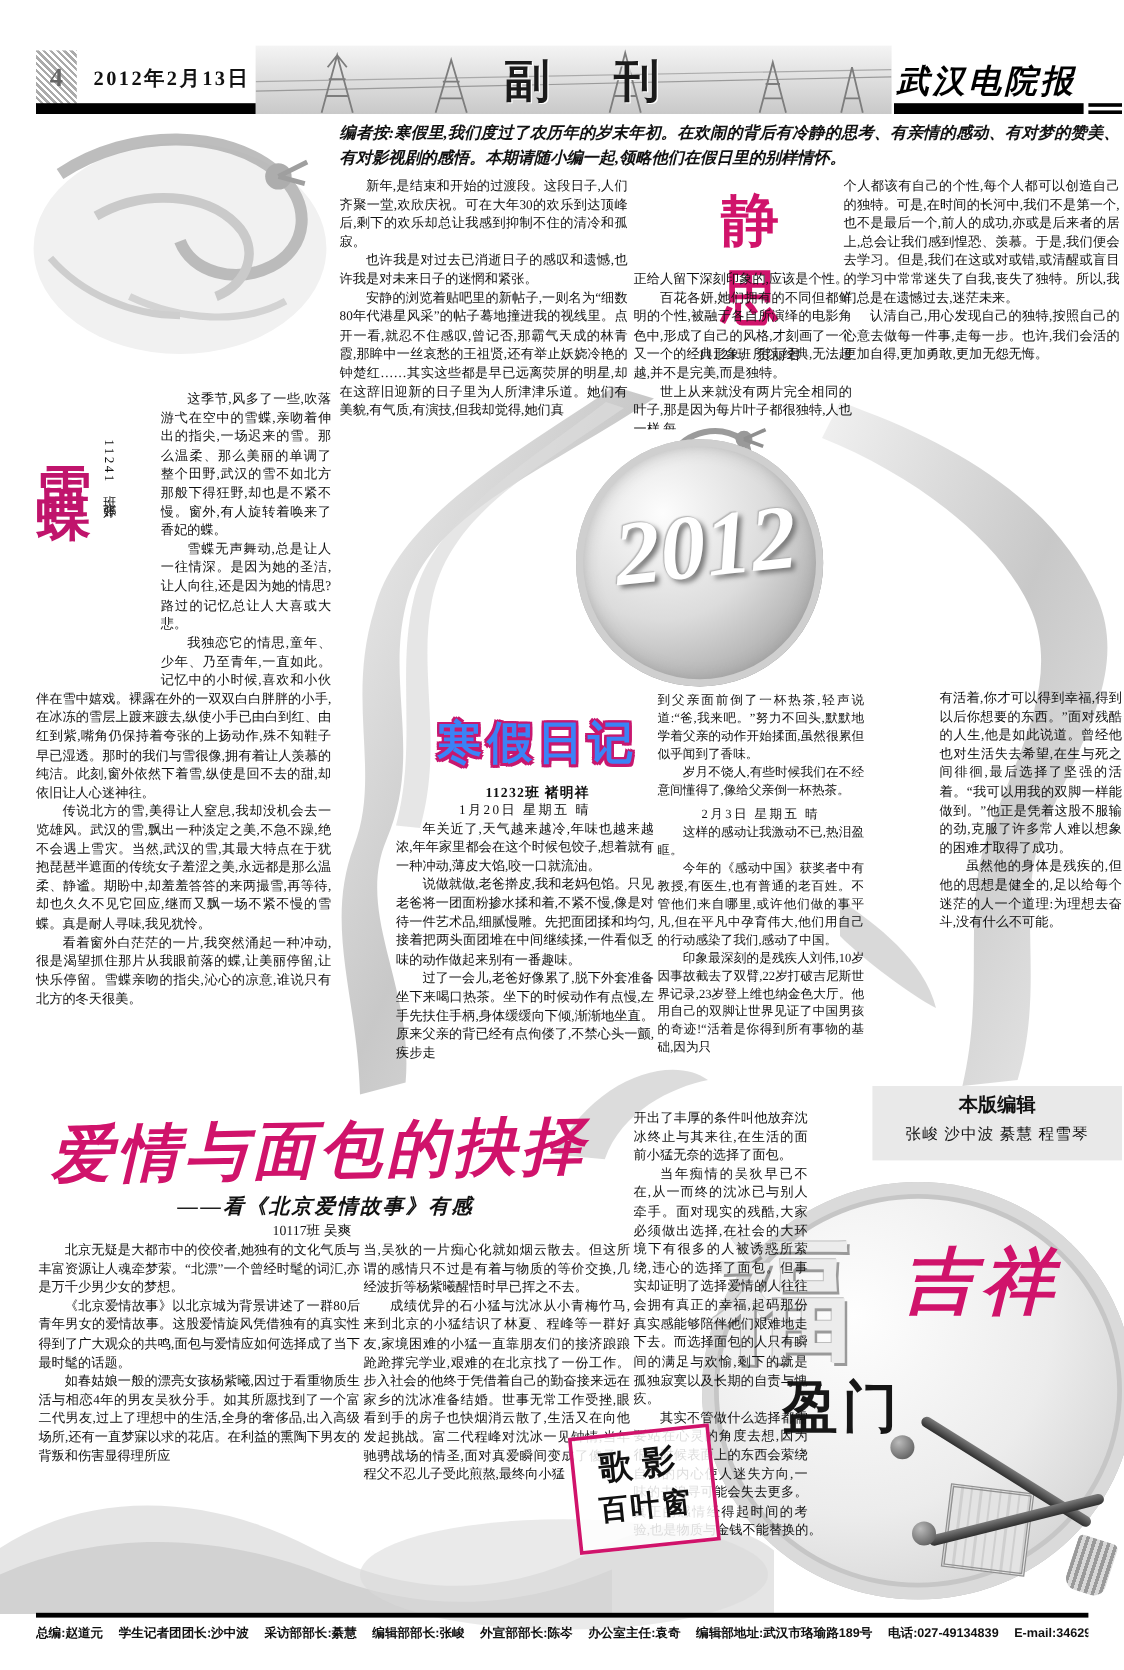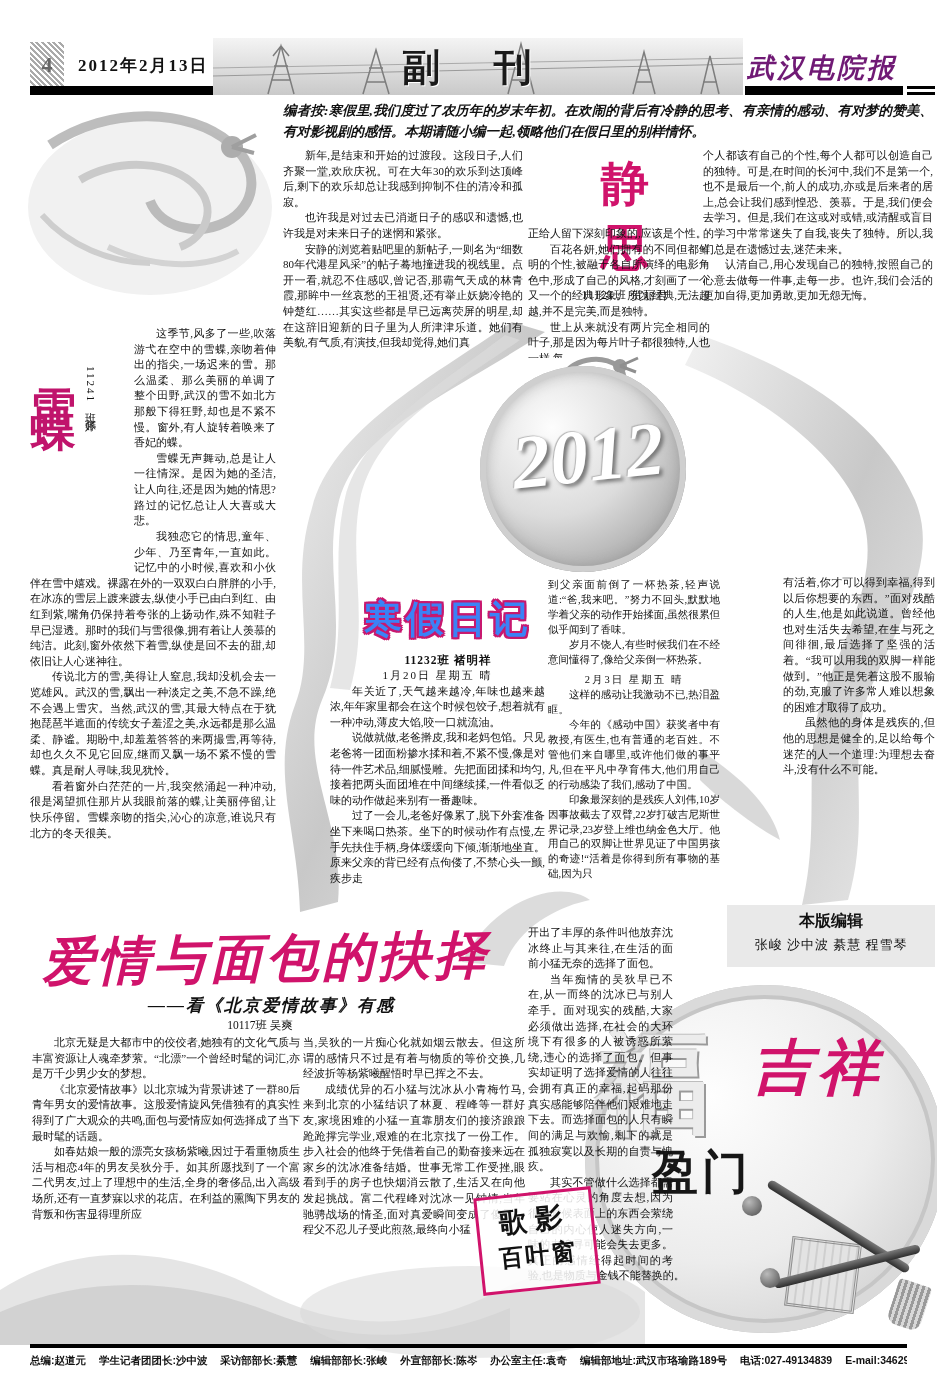--- a/index.html
+++ b/index.html
@@ -11,23 +11,23 @@
           background:repeating-linear-gradient(45deg,#aaa 0 2px,#fff 2px 4px);
           display:flex;align-items:center;justify-content:center;
           font-size:22px;font-weight:bold;color:#666;}
   .date{left:78px;top:54px;font-size:17px;font-weight:bold;letter-spacing:2px;z-index:4;}
   .bar{background:#000;height:9px;z-index:4;}
   .banner{left:213px;top:38px;width:530px;height:57px;z-index:3;
           background:linear-gradient(180deg,#f4f4f4,#c9c9c9);overflow:hidden;}
   .banner svg{position:absolute;left:0;top:0;}
   .sectitle{position:absolute;left:0;top:4px;width:100%;text-align:center;
             font-size:38px;font-weight:bold;letter-spacing:22px;color:#1a1a1a;
-            text-shadow:1px 1px 0 #fff;}
+            text-shadow:1px 1px 0 #fff;padding-left:18px;}
   .masthead{left:747px;top:50px;font-size:27px;font-weight:bold;font-style:italic;
-            color:#701a75;letter-spacing:3px;z-index:4;}
+            color:#000000;letter-spacing:3px;z-index:4;}
   .dbl{left:907px;top:86px;width:28px;z-index:4;}
   .dbl div{height:3px;background:#000;margin-bottom:3px;}
   
   .ednote{left:283px;top:101px;width:650px;font-size:13.5px;font-weight:bold;font-style:italic;
           line-height:1.55;text-align:justify;z-index:4;}
   
   .txt{font-size:11px;line-height:1.42;text-align:justify;overflow:hidden;z-index:4;}
   .p{margin:0;text-indent:2em;}
   .p0{margin:0;text-indent:0;}
   .dateline{margin:0;text-align:center;text-indent:0;letter-spacing:2px;}

